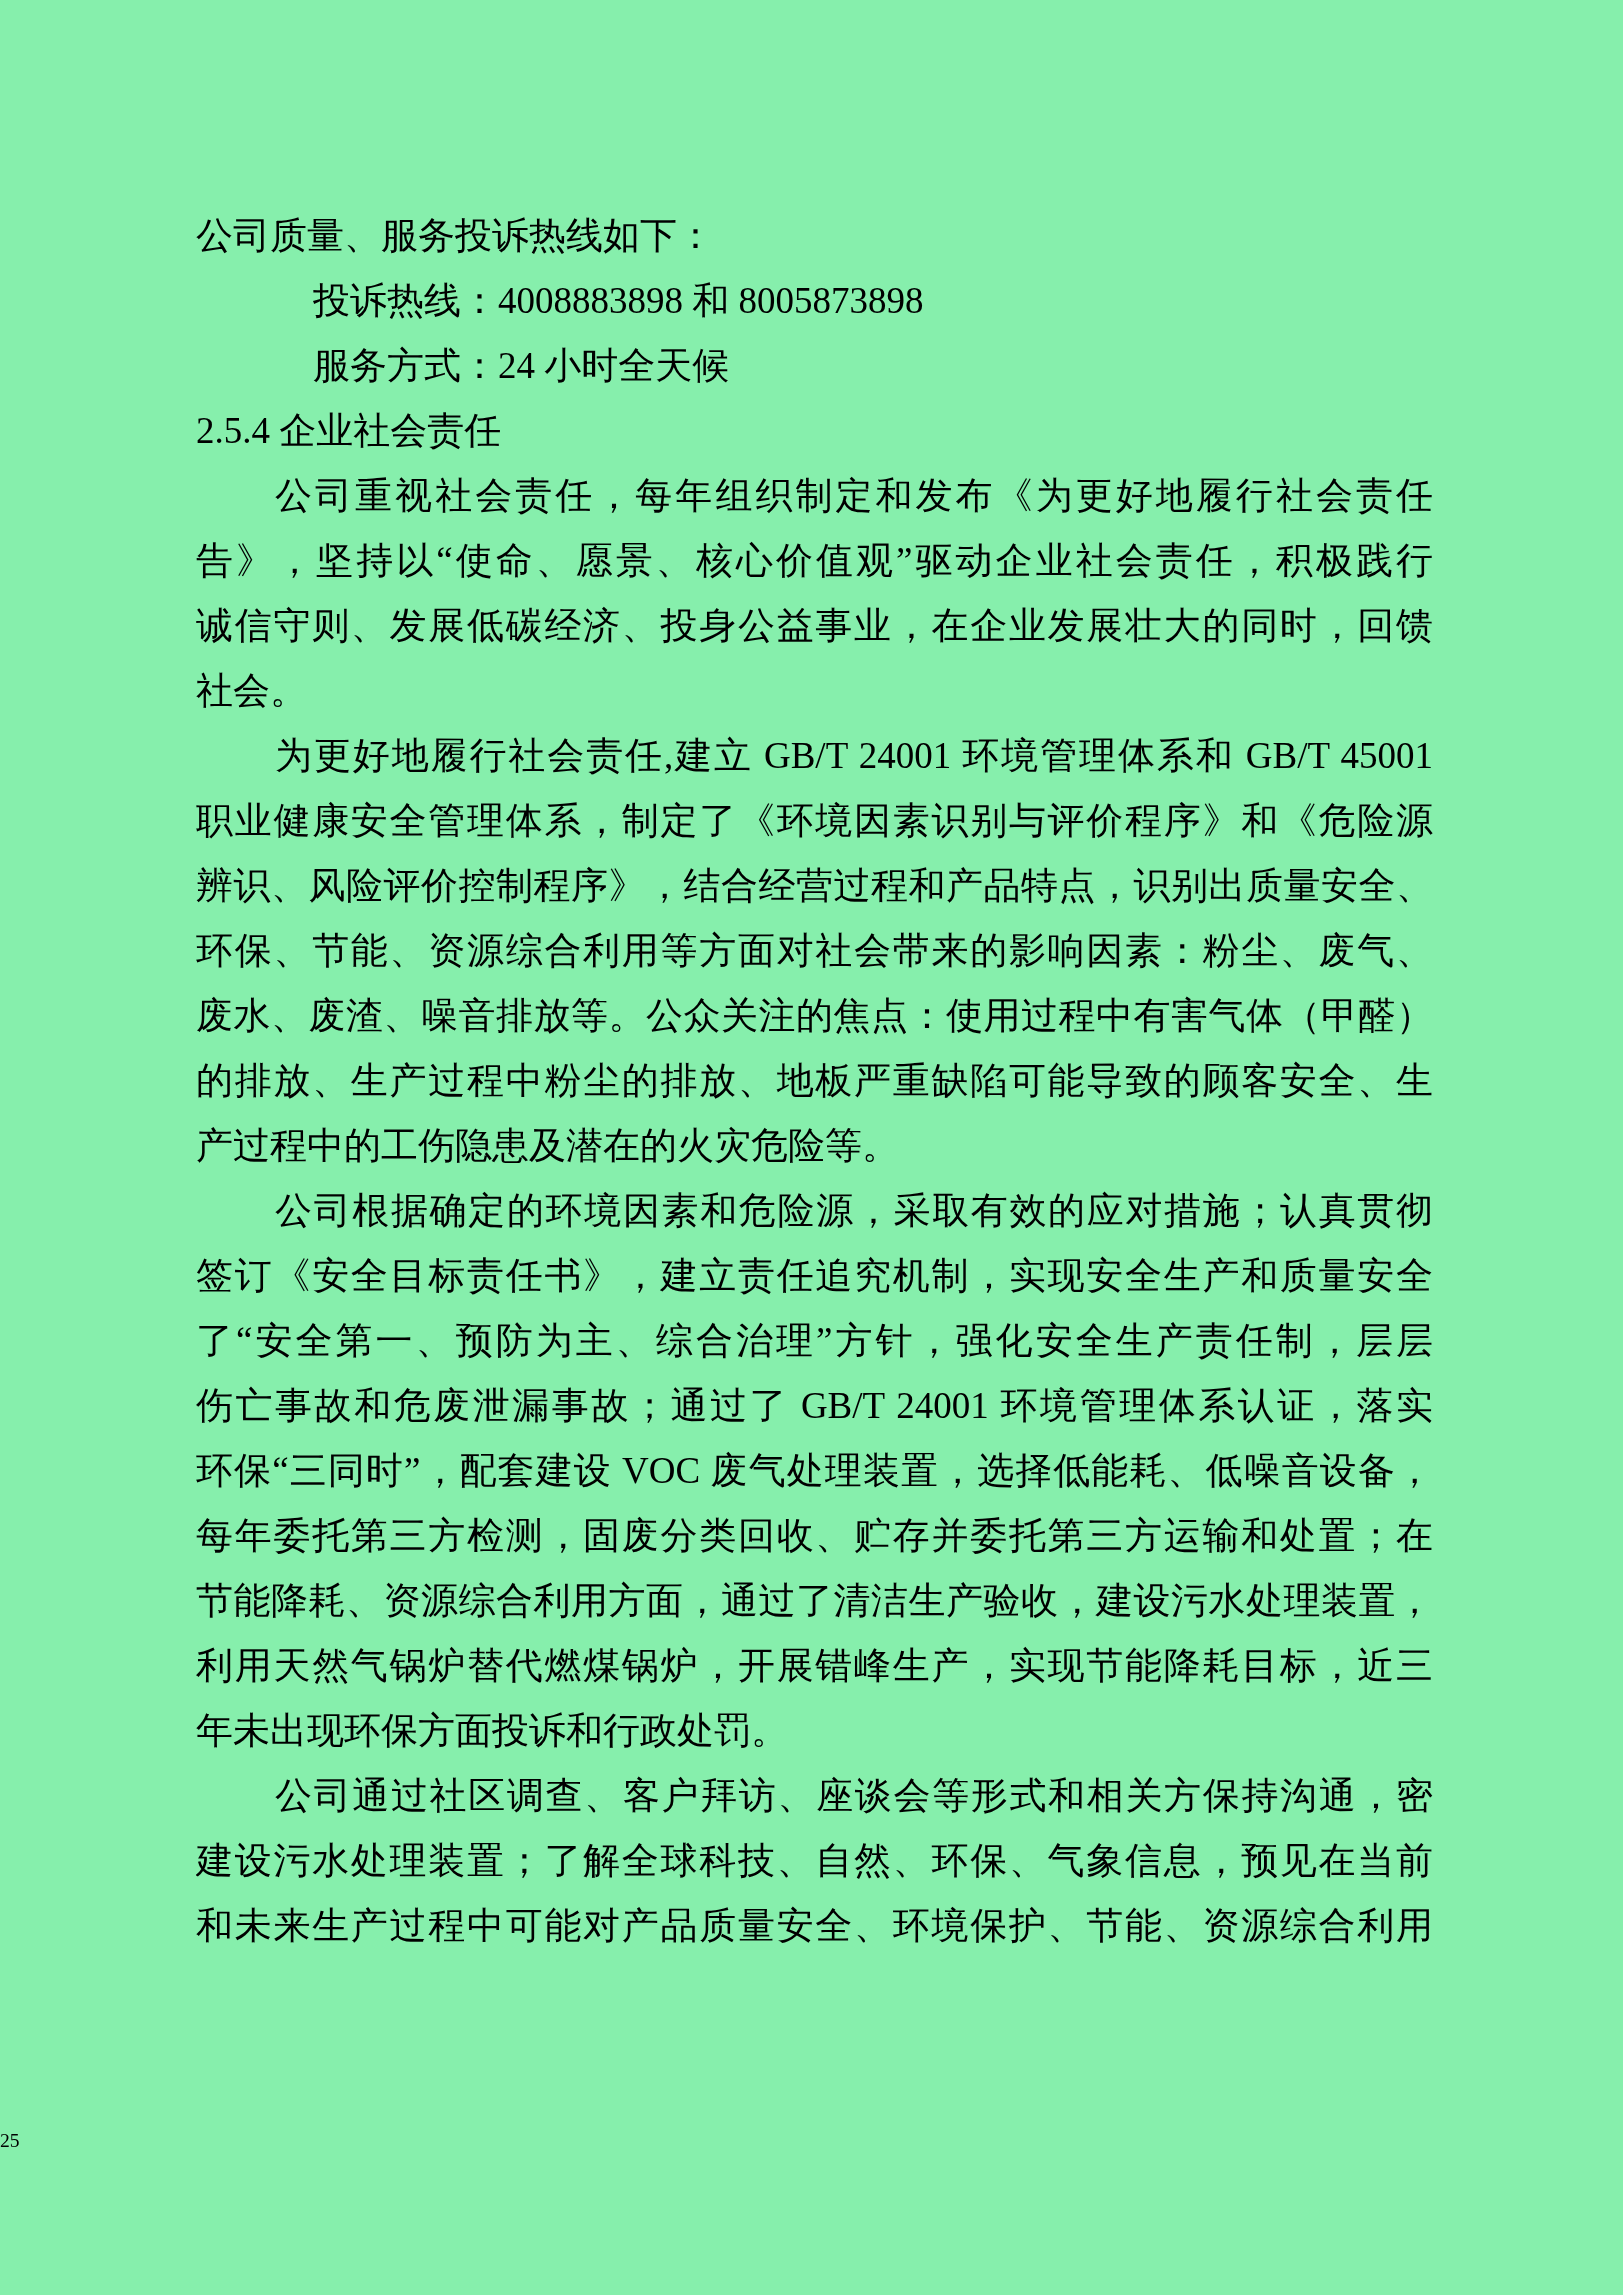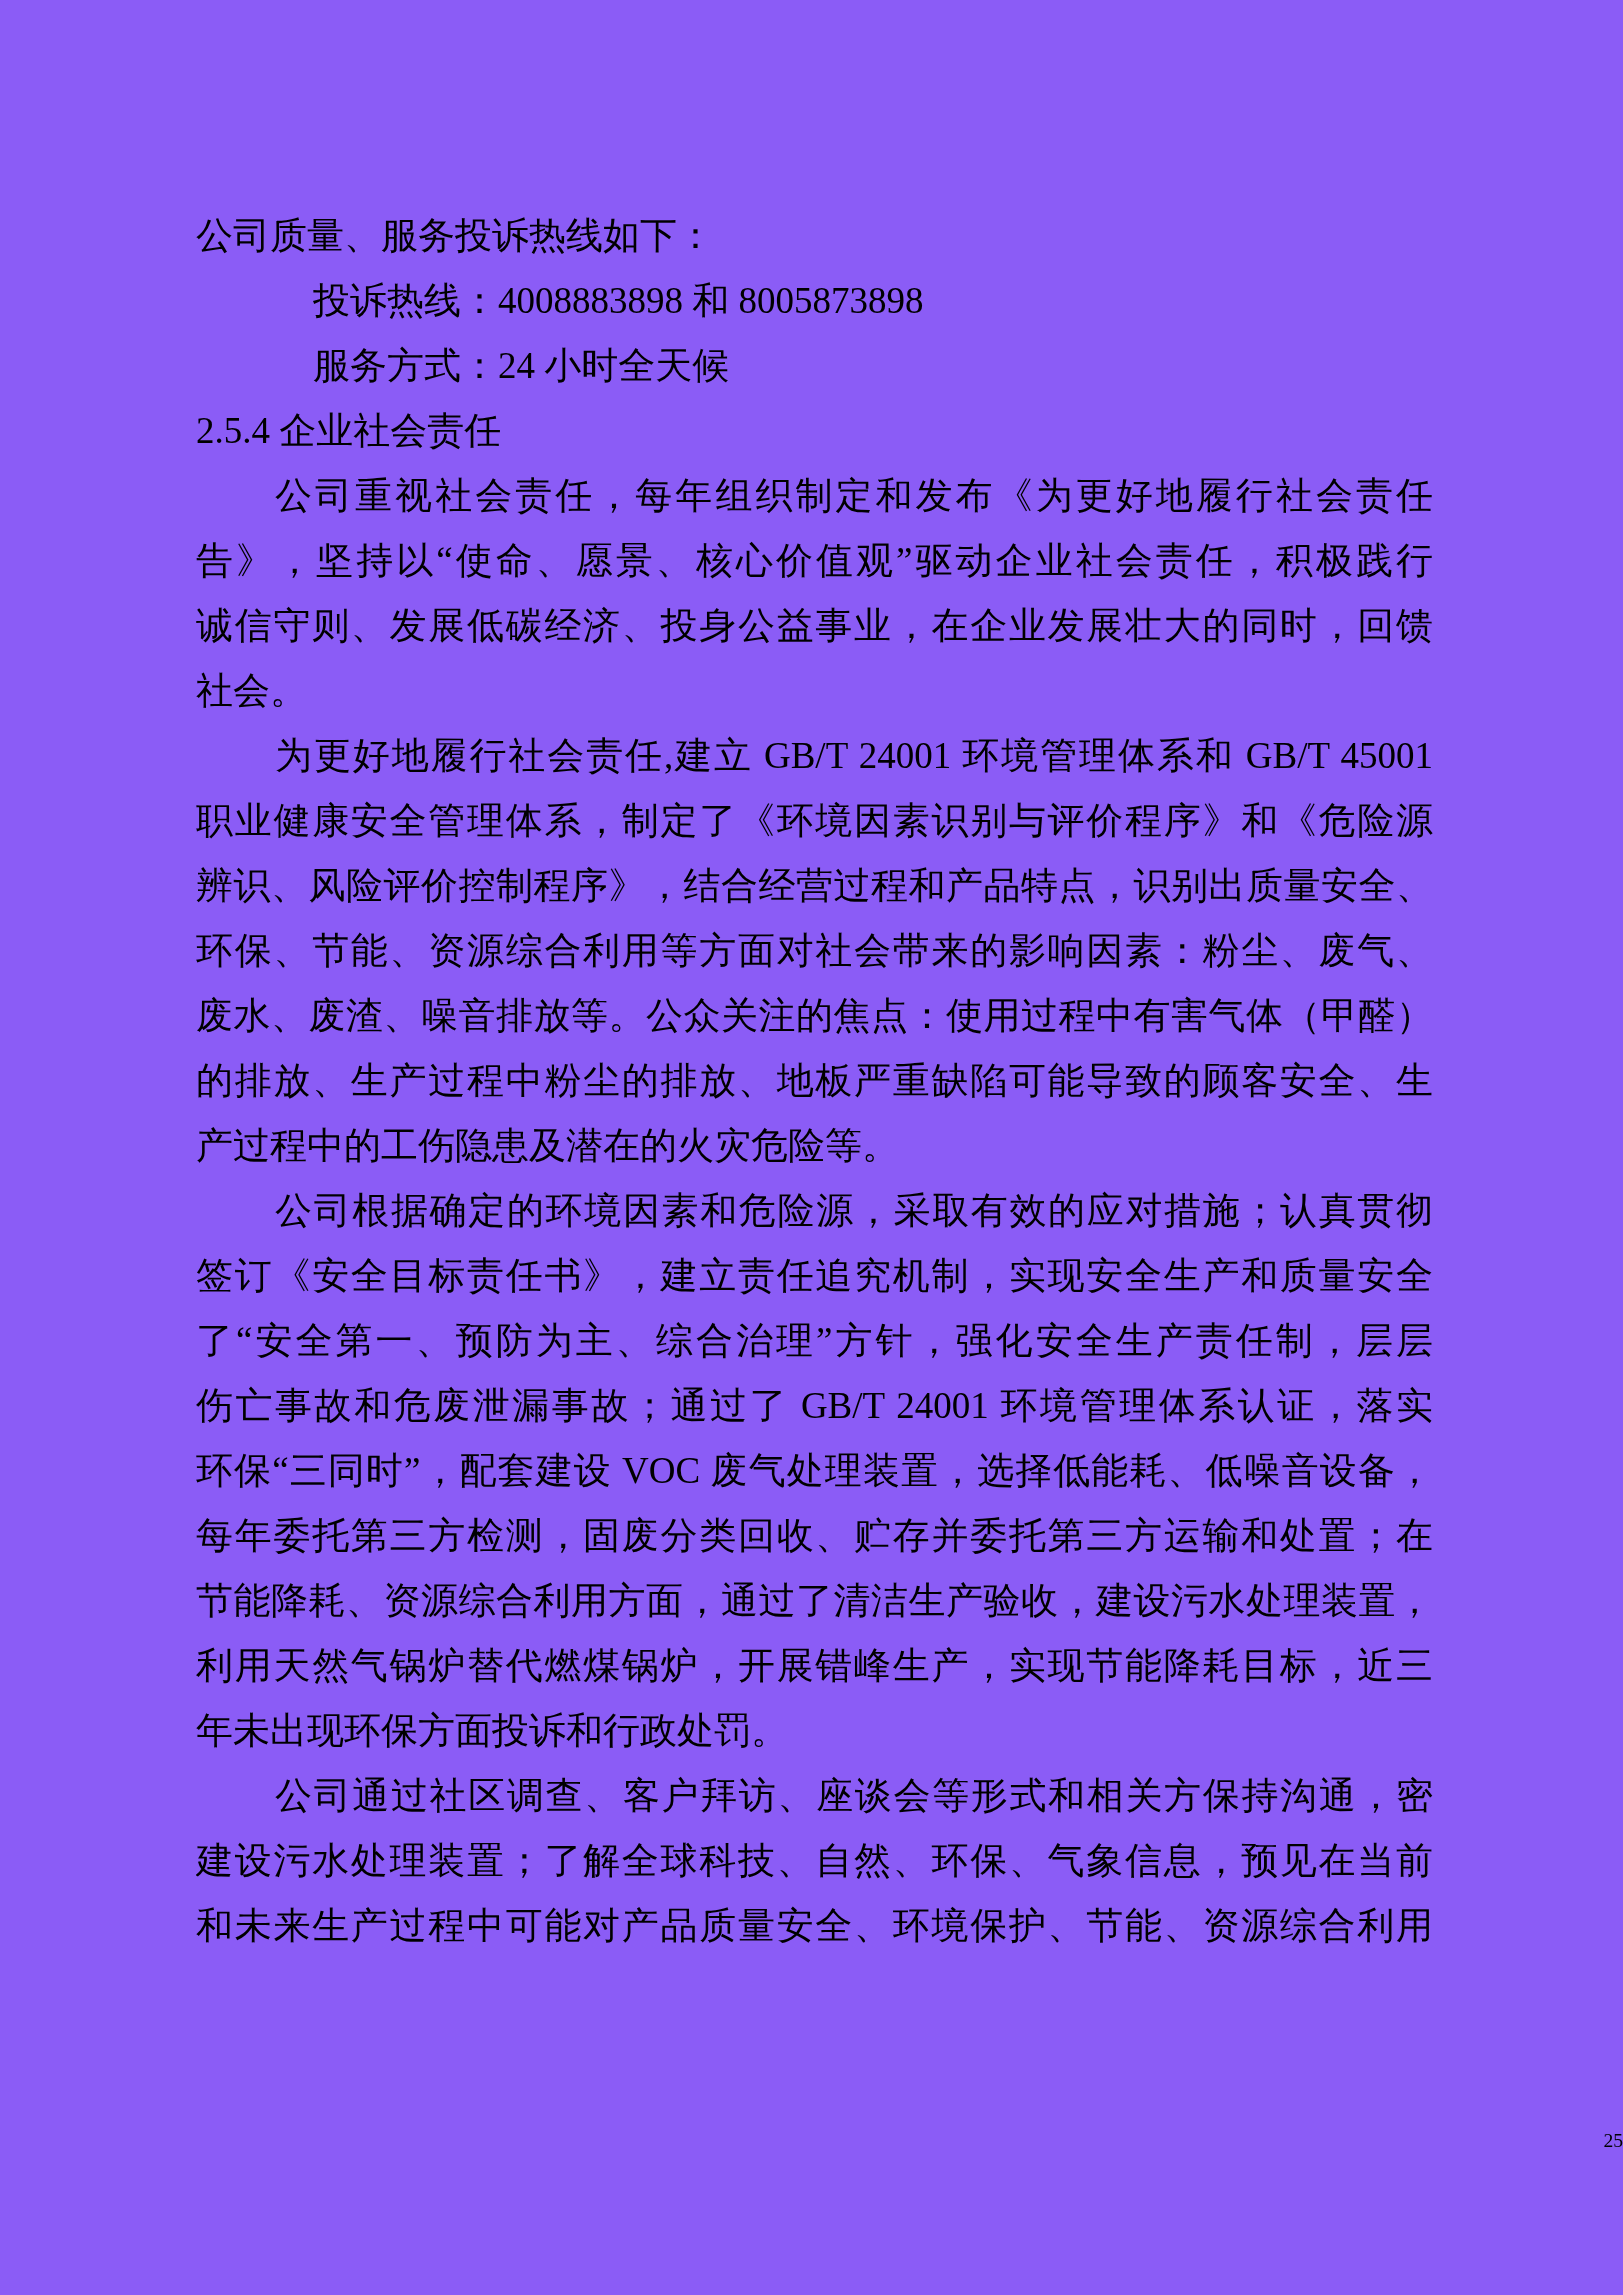--- a/index.html
+++ b/index.html
@@ -5,21 +5,21 @@
   html, body {
     margin: 0;
     padding: 0;
     background: #888;
   }
   .page {
     position: relative;
     width: 1623px;
     height: 2295px;
     margin: 0 auto;
-    background: #8b5cf6;
+    background: #86efac;
     color: #000000;
     font-family: "Liberation Serif", "DejaVu Serif", serif;
   }
   .content {
     position: absolute;
     left: 196px;
     top: 203px;
     width: 1237px;
     font-size: 37px;
     line-height: 65px;
@@ -34,21 +34,21 @@
     text-align: left;
     text-align-last: left;
   }
   .line.ind2 { text-indent: 79px; }
   .line.ind3 { text-indent: 117px; }
   .page-number {
     position: absolute;
     left: 0;
     top: 2129px;
     width: 100%;
-    text-align: right;
+    text-align: left;
     font-size: 19.6px;
     line-height: 23.6px;
   }
 </style>
 </head>
 <body>
 
 <div class="page">
   <div class="content">
     <div class="line short">公司质量、服务投诉热线如下：</div>

